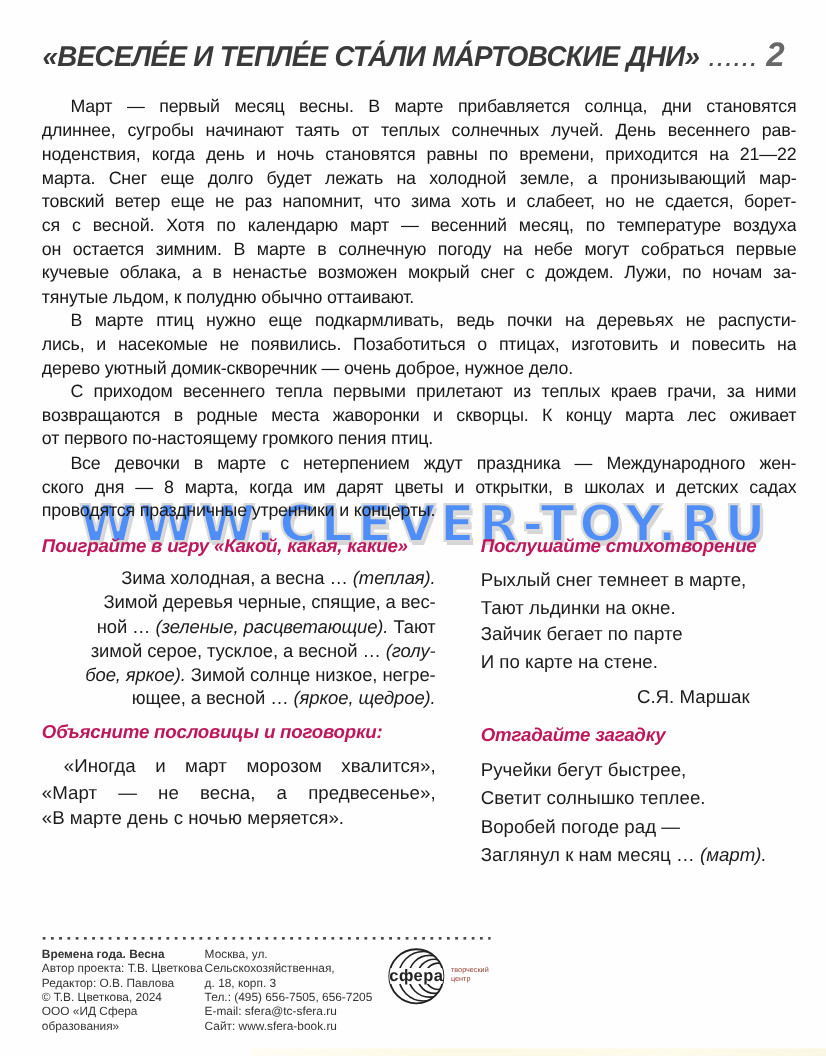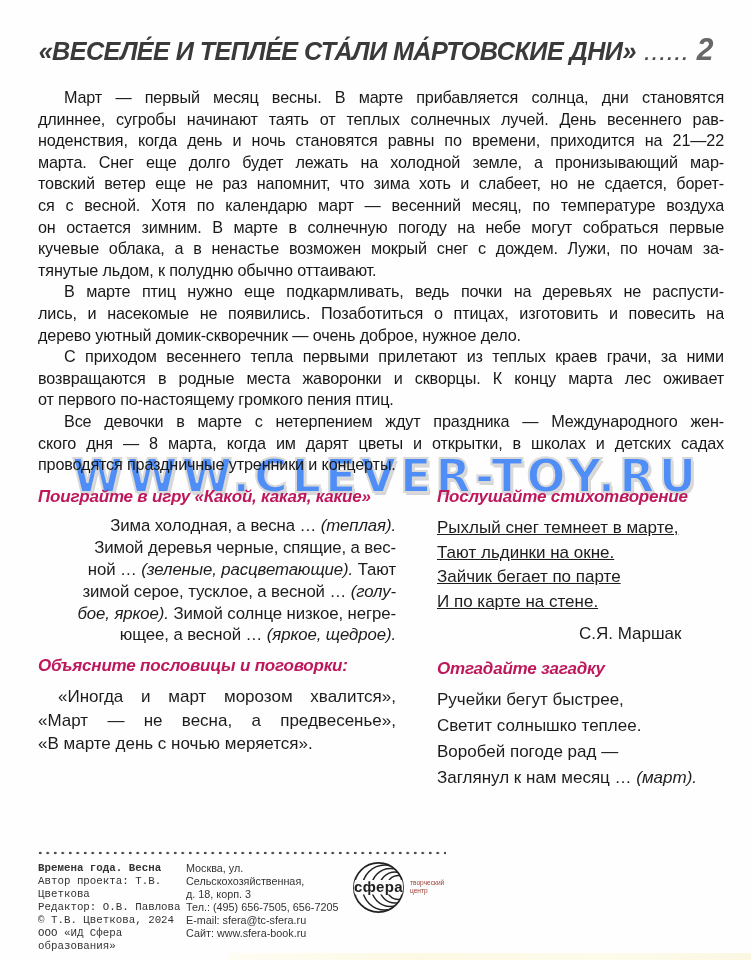--- a/index.html
+++ b/index.html
@@ -53,36 +53,36 @@
   .poem-col   { left:437px; top:487px; width:292px; }
   .prov-col   { left:38px;  top:656px; width:358px; }
   .riddle-col { left:437px; top:659px; width:292px; }
 
   .game-body { margin-top:8px; font-size:16.8px; line-height:21.9px; letter-spacing:-0.1px; }
   .game-body .ln { height:21.9px;text-align:right; }
   .ind  { text-indent:22px; }
   .ind2 { text-indent:20px; }
   em { font-style:italic; }
 
-  .poem-body { margin-top:9px; font-size:17px; line-height:24.6px;text-decoration:underline; }
+  .poem-body { margin-top:9px; font-size:17px; line-height:24.6px; }
   .poem-author { margin-top:10px; font-size:17px; padding-left:142px; }
 
   .prov-body { margin-top:9px; font-size:17px; line-height:23.6px; }
   .prov-body .ln { height:23.6px; }
   .prov-body .ln:last-child { text-align:left; }
 
   .riddle-body { margin-top:8px; font-size:17px; line-height:26px; }
 
   
   .dotline {
     position:absolute; left:38px; top:851px; width:408px; height:4px; z-index:3;
     background-image:radial-gradient(circle at 2px 2px, #4a4a4a 1.3px, transparent 1.6px);
     background-size:7.5px 4px; background-repeat:repeat-x;
   }
-  .credits { position:absolute; left:38px;  top:862px; width:148px; font-size:10.8px; line-height:13px; color:#333333; z-index:3;font-family:Liberation Mono, monospace; }
+  .credits { position:absolute; left:38px;  top:862px; width:148px; font-size:10.8px; line-height:13px; color:#333333; z-index:3; }
   .credits div:first-child { font-weight:bold; }
   .address { position:absolute; left:186px; top:862px; width:172px; font-size:10.8px; line-height:13px; color:#333333; z-index:3; }
   .logo-wrap { position:absolute; left:352px; top:861px; z-index:3; }
   .logo-tagline { position:absolute; left:410px; top:879px; font-size:6.6px; line-height:7.5px; color:#9c4238; z-index:3; }
 
   
   .edge-mark { position:absolute; right:0; width:4px; border-radius:1px; z-index:4; }
   .bottom-strip {
     position:absolute; left:228px; right:0; bottom:0; height:7px; z-index:4;
     background:linear-gradient(90deg, #fffdf1, #fbf7dd 35%, #fdfae6 70%, #f8f4da);

